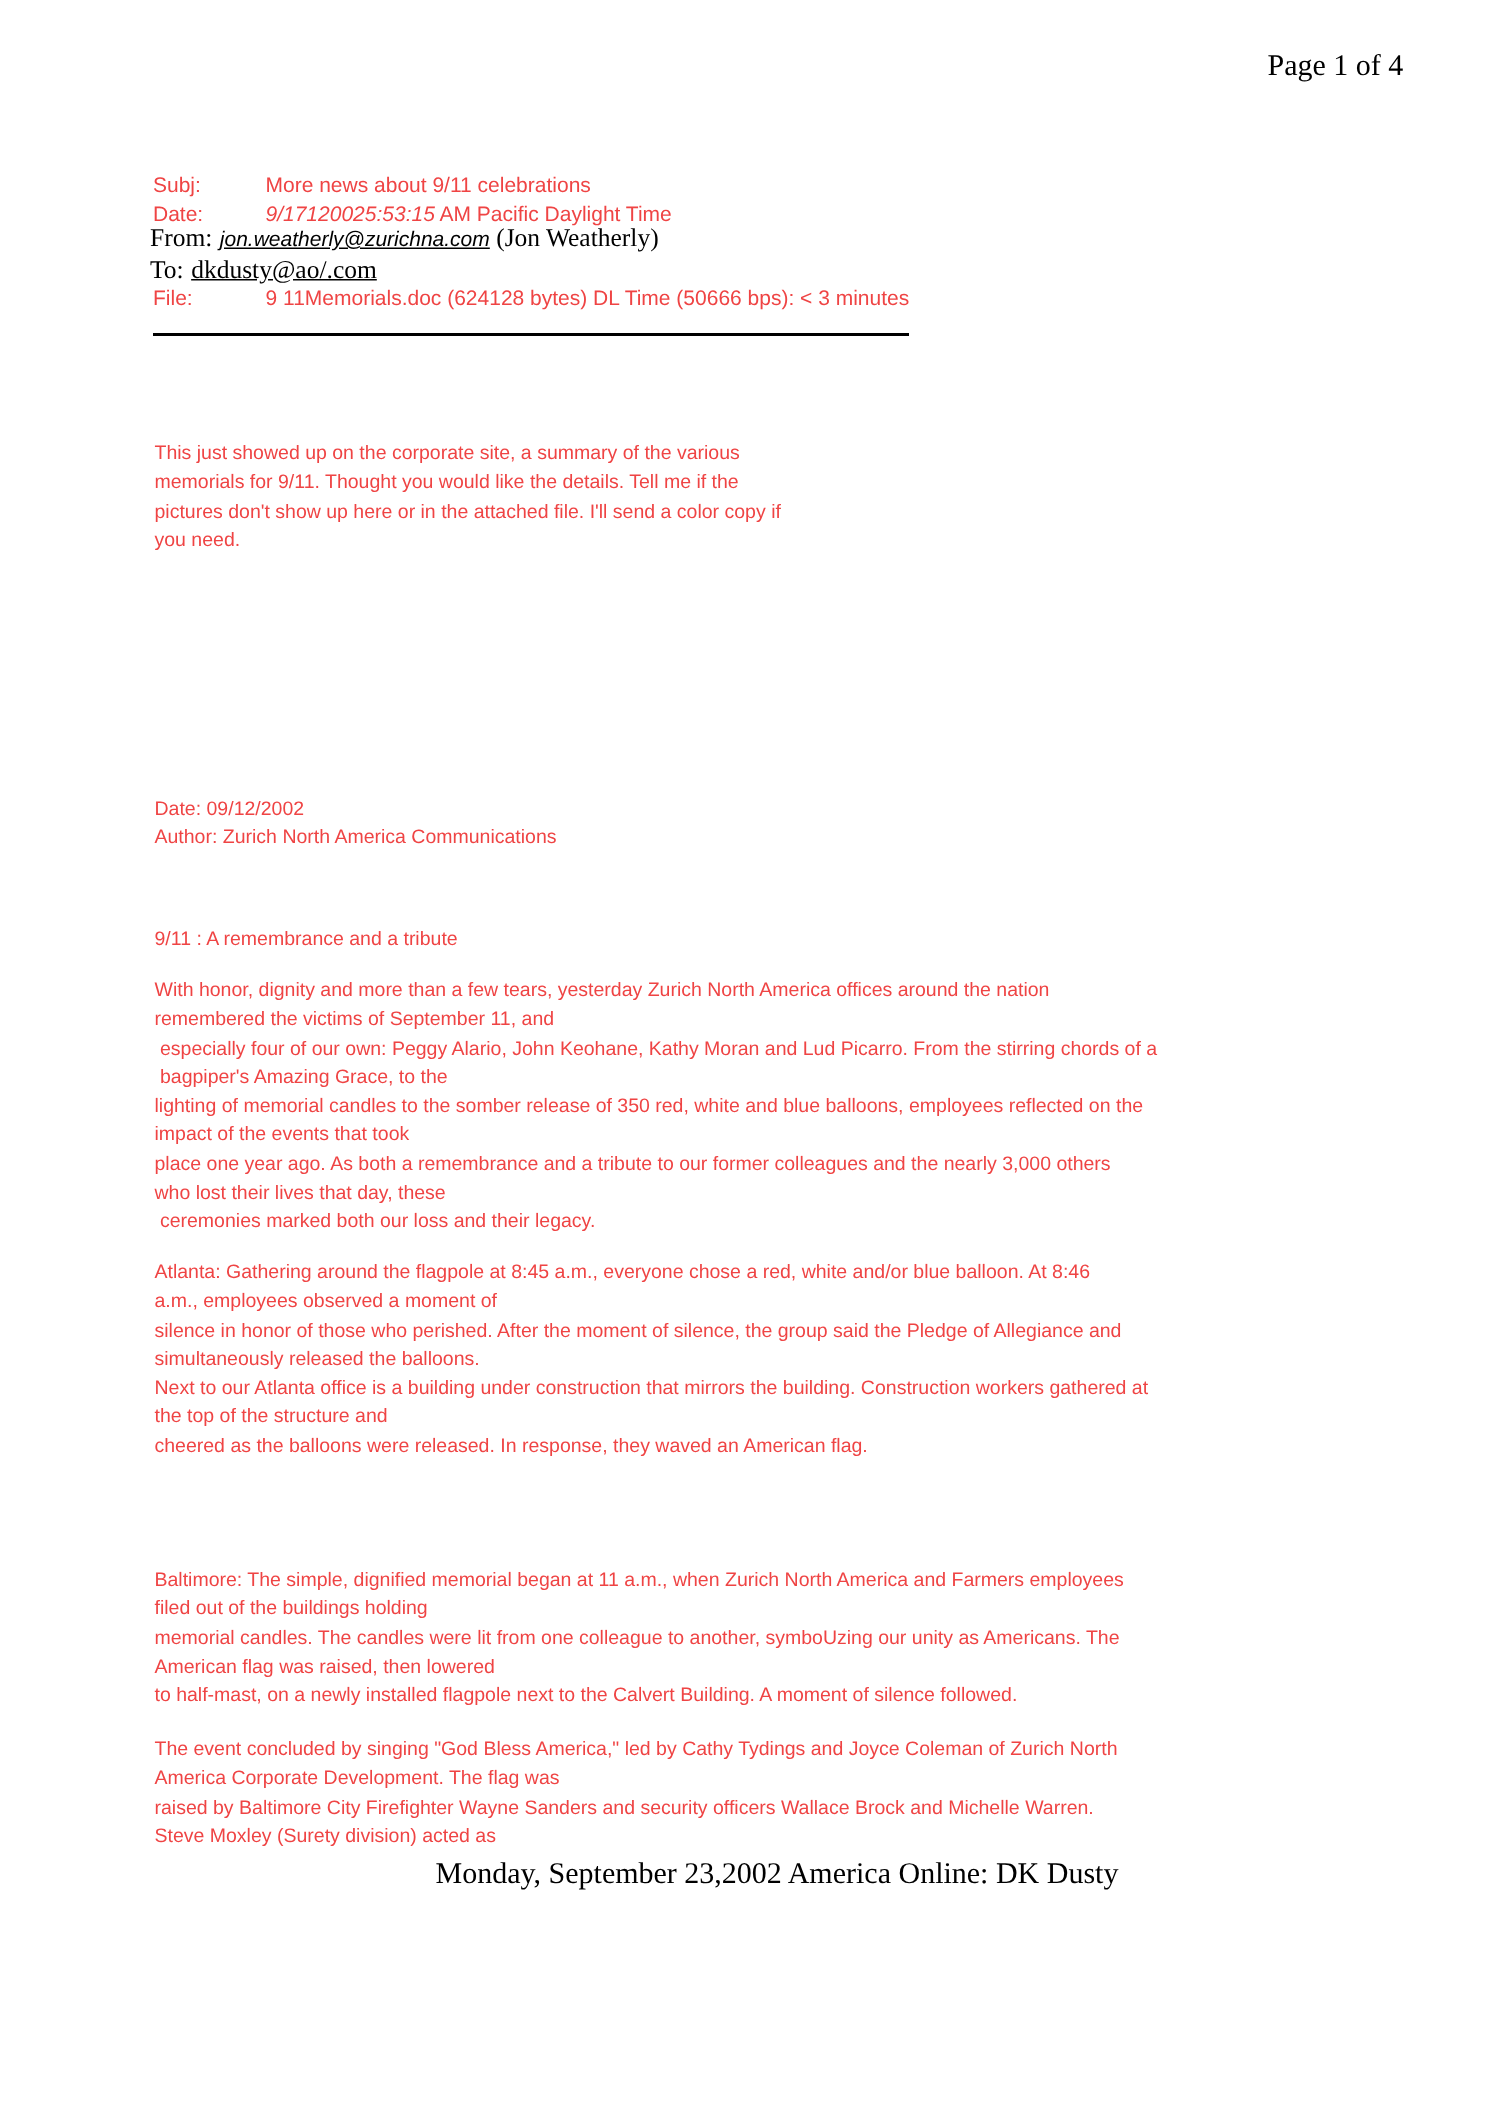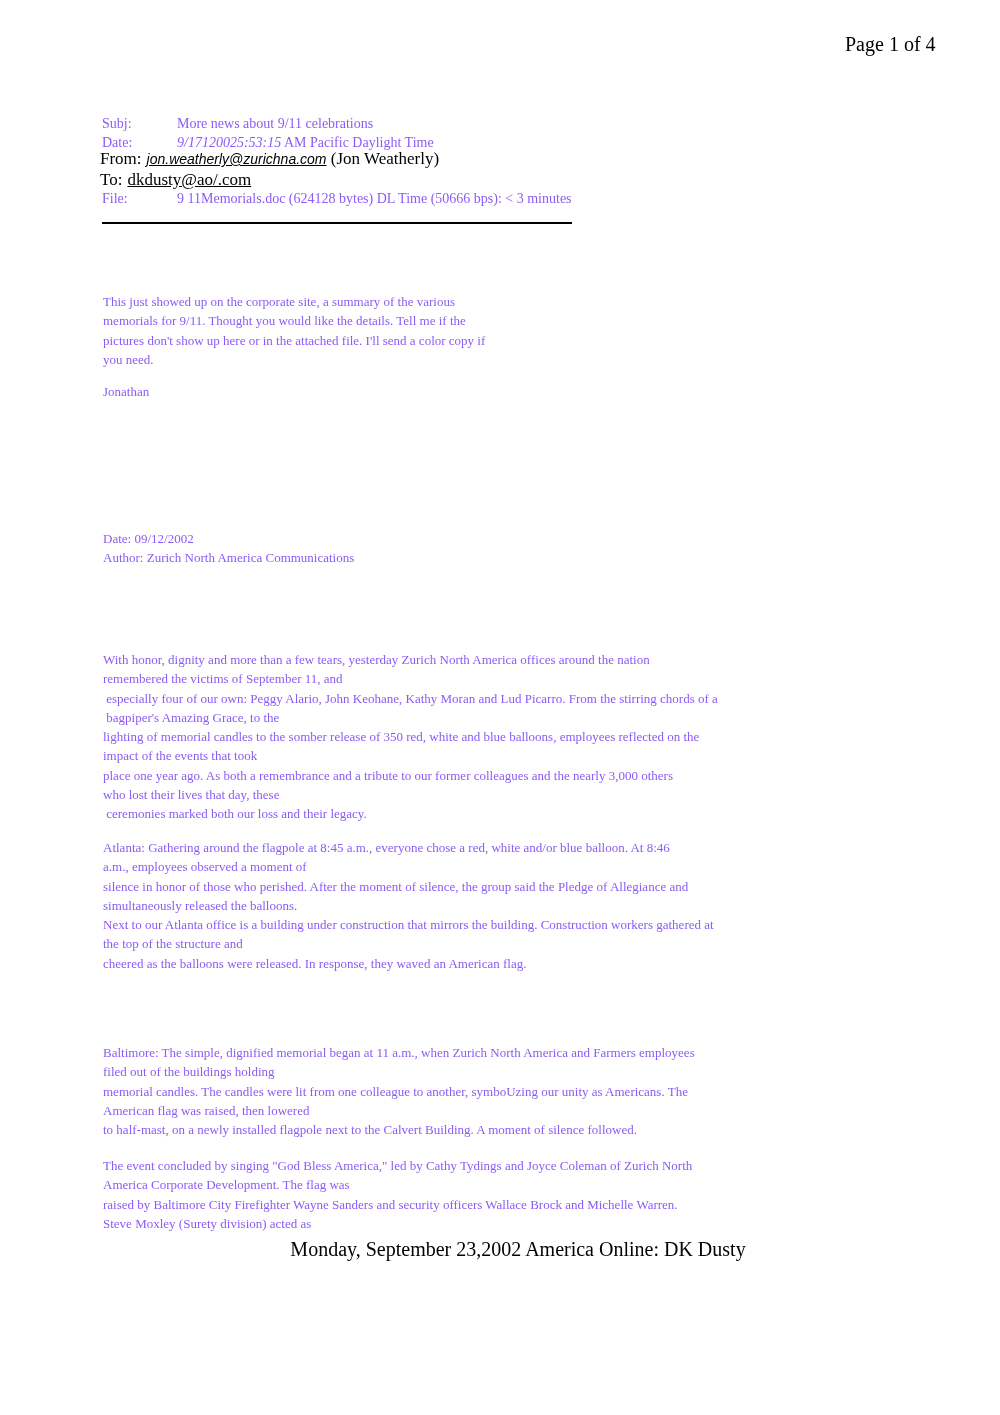--- a/index.html
+++ b/index.html
@@ -10,22 +10,22 @@
   #page {
     position: relative;
     width: 1000px;
     height: 1415px;
     background: #ffffff;
     color: #000000;
     overflow: hidden;
   }
   .abs { position: absolute; }
   .sans {
-    font-family: Liberation Serif, serif;
-    color: #8b5cf6;
+    font-family: Liberation Sans, sans-serif;
+    color: #ef4444;
   }
   .serif {
     font-family: "Liberation Serif", "DejaVu Serif", serif;
     color: #000000;
   }
 
   
   #page-number {
     top: 33px; left: 845px;
     font-size: 20px;
@@ -113,26 +113,26 @@
       </span>
     </div>
   </div>
 
 
   <div id="intro" class="abs sans bodytxt">This just showed up on the corporate site, a summary of the various
 memorials for 9/11. Thought you would like the details. Tell me if the
 pictures don't show up here or in the attached file. I'll send a color copy if
 you need.</div>
 
-  <div id="signature" class="abs sans bodytxt">Jonathan</div>
 
 
   <div id="article-meta" class="abs sans bodytxt">Date: 09/12/2002
 Author: Zurich North America Communications</div>
 
+  <div id="article-heading" class="abs sans bodytxt">9/11 : A remembrance and a tribute</div>
 
   <div id="para-overview" class="abs sans bodytxt">With honor, dignity and more than a few tears, yesterday Zurich North America offices around the nation
 remembered the victims of September 11, and
  especially four of our own: Peggy Alario, John Keohane, Kathy Moran and Lud Picarro. From the stirring chords of a
  bagpiper's Amazing Grace, to the
 lighting of memorial candles to the somber release of 350 red, white and blue balloons, employees reflected on the
 impact of the events that took
 place one year ago. As both a remembrance and a tribute to our former colleagues and the nearly 3,000 others
 who lost their lives that day, these
  ceremonies marked both our loss and their legacy.</div>

